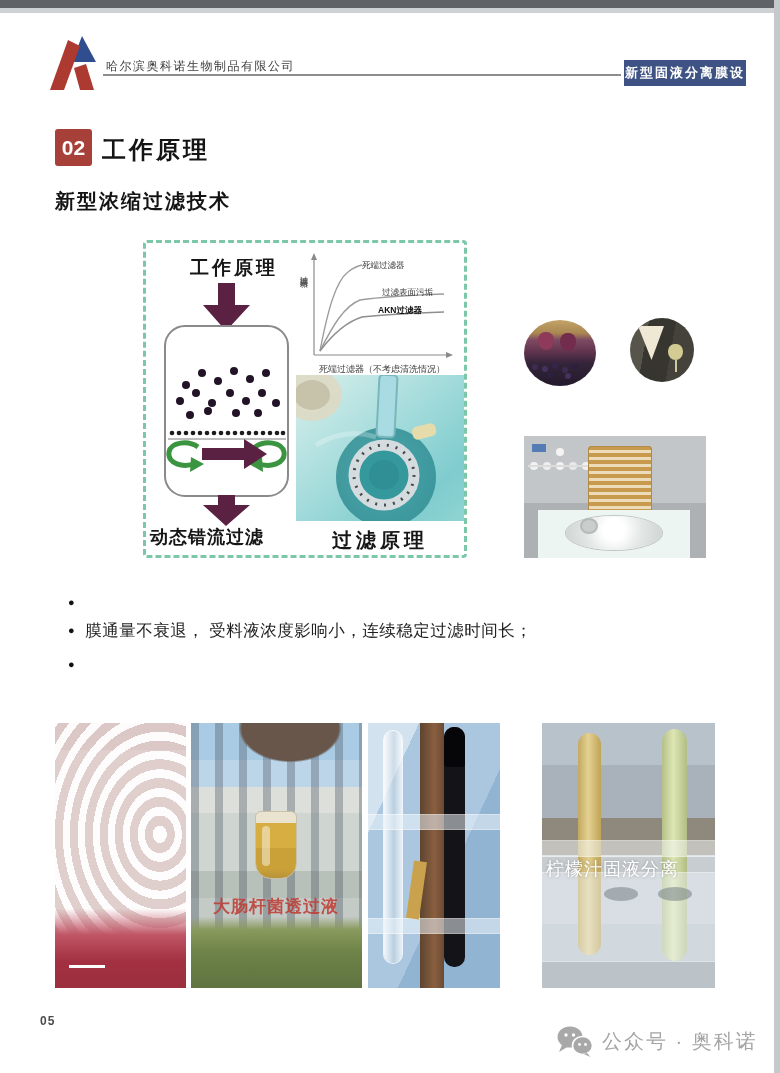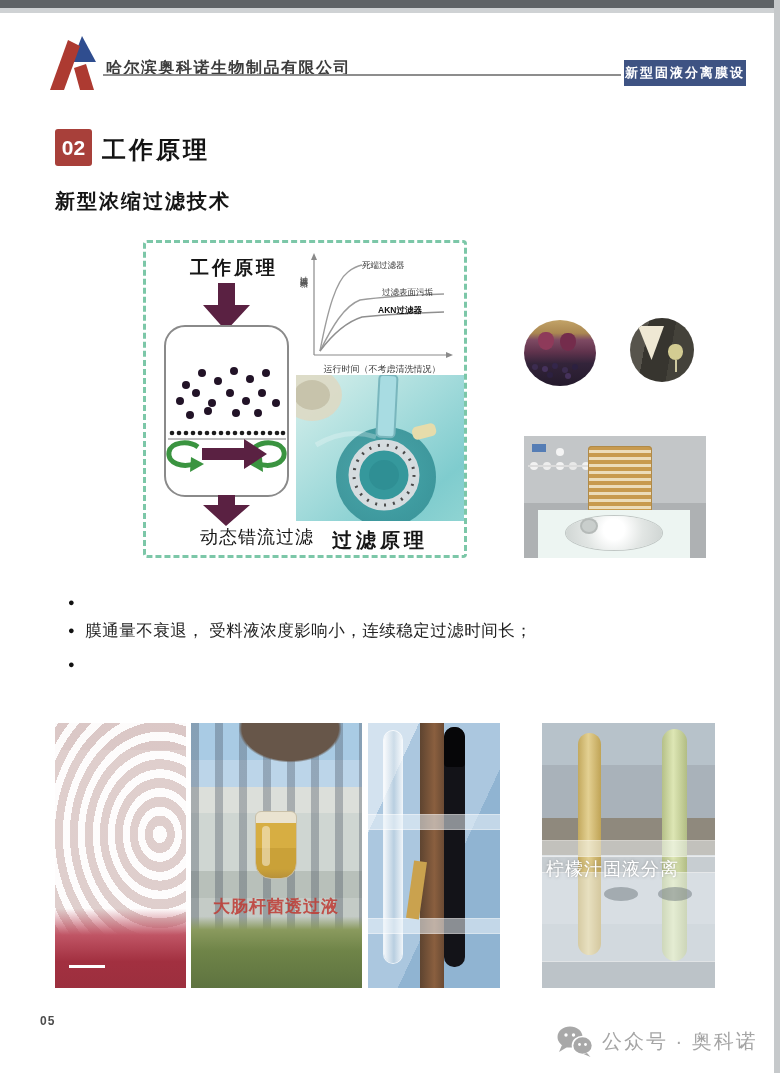--- a/index.html
+++ b/index.html
@@ -7,36 +7,36 @@
           font-family:"Liberation Sans","DejaVu Sans",sans-serif;color:#222;}
   .abs{position:absolute;}
 
   
   .edge-top{left:0;top:0;width:780px;height:8px;background:#5f6367;}
   .edge-top2{left:0;top:8px;width:780px;height:5px;background:#cfd2d4;}
   .edge-right{right:0;top:0;width:6px;height:1073px;background:#c6c9cb;}
 
   
   .logo{left:44px;top:34px;width:60px;height:58px;}
-  .company{left:106px;top:58px;font-size:16px;font-weight:700;color:#3d3d3d;letter-spacing:1.5px;}
+  .company{left:106px;top:58px;font-size:12px;font-weight:400;color:#3d3d3d;letter-spacing:1.5px;}
   .header-line{left:103px;top:74px;width:518px;height:2px;background:#8d8d8d;}
   .badge{left:624px;top:60px;width:122px;height:26px;background:#3e5383;color:#fff;
          font-size:13px;font-weight:700;letter-spacing:2px;text-align:center;line-height:26px;}
 
   
   .sec-num{left:55px;top:129px;width:37px;height:37px;background:#a8403a;border-radius:3px;
            color:#fff;font-size:21px;font-weight:700;text-align:center;line-height:37px;}
   .sec-title{left:102px;top:134px;font-size:24px;font-weight:700;color:#141414;letter-spacing:3px;}
   .sec-sub{left:55px;top:188px;font-size:20px;font-weight:700;color:#141414;letter-spacing:2px;}
 
   
   .diagram{left:143px;top:240px;width:318px;height:312px;border:3px dashed #7cc7a8;border-radius:4px;}
   .feed-label{left:16px;top:12px;width:144px;text-align:center;font-size:19px;font-weight:700;
               color:#161616;letter-spacing:3px;}
-  .crossflow-label{left:4px;top:282px;width:164px;text-align:right;font-size:18px;font-weight:400;
+  .crossflow-label{left:4px;top:282px;width:164px;text-align:left;font-size:18px;font-weight:700;
               color:#161616;letter-spacing:1px;}
   .principle-label{left:150px;top:284px;width:168px;text-align:center;font-size:20px;font-weight:700;
               color:#161616;letter-spacing:4px;}
   .schematic-svg{left:0;top:0;width:324px;height:312px;}
   .chart-svg{left:150px;top:8px;width:160px;height:112px;}
   .chart-ylabel{left:151px;top:26px;font-size:8px;color:#555;writing-mode:vertical-rl;letter-spacing:1px;}
   .chart-xlabel{left:152px;top:120px;width:168px;text-align:center;font-size:9px;color:#3d3d3d;}
   .lbl-dead{left:216px;top:17px;font-size:8.5px;color:#333;}
   .lbl-trad{left:236px;top:44px;font-size:8.5px;color:#333;}
   .lbl-akn{left:232px;top:62px;font-size:8.5px;color:#111;font-weight:700;}
@@ -215,21 +215,21 @@
       <line x1="18" y1="104" x2="152" y2="104" stroke="#8a8a8a" stroke-width="1.2"></line>
       <polygon points="150,101 150,107 157,104" fill="#8a8a8a"></polygon>
       <path d="M 24,100 C 32,58 40,30 52,21 C 57,17 61,15 66,14" stroke="#9c9c9c" stroke-width="1.4" fill="none"></path>
       <path d="M 24,100 C 36,76 48,55 64,49 C 92,45 120,44 148,43" stroke="#9c9c9c" stroke-width="1.4" fill="none"></path>
       <path d="M 24,100 C 36,84 50,71 66,66 C 95,63 120,62 148,61" stroke="#8f8f8f" stroke-width="1.4" fill="none"></path>
     </svg>
     <div class="abs chart-ylabel">过滤表面污垢</div>
     <div class="abs lbl-dead">死端过滤器</div>
     <div class="abs lbl-trad">过滤表面污垢</div>
     <div class="abs lbl-akn">AKN过滤器</div>
-    <div class="abs chart-xlabel">运行时间（不考虑清洗情况）</div>
+    <div class="abs chart-xlabel">死端过滤器（不考虑清洗情况）</div>
 
     <svg class="abs principle-photo" viewBox="0 0 168 146">
       <defs>
         <linearGradient id="teal" x1="0" y1="0" x2="1" y2="1">
           <stop offset="0" stop-color="#d9f0ec"></stop>
             <stop offset="0.45" stop-color="#a6dcdc"></stop>
           <stop offset="0.8" stop-color="#7fccce"></stop>
             <stop offset="1" stop-color="#8fd4d2"></stop>
         </linearGradient>
         <radialGradient id="tealDark" cx="0.5" cy="0.5" r="0.6">

